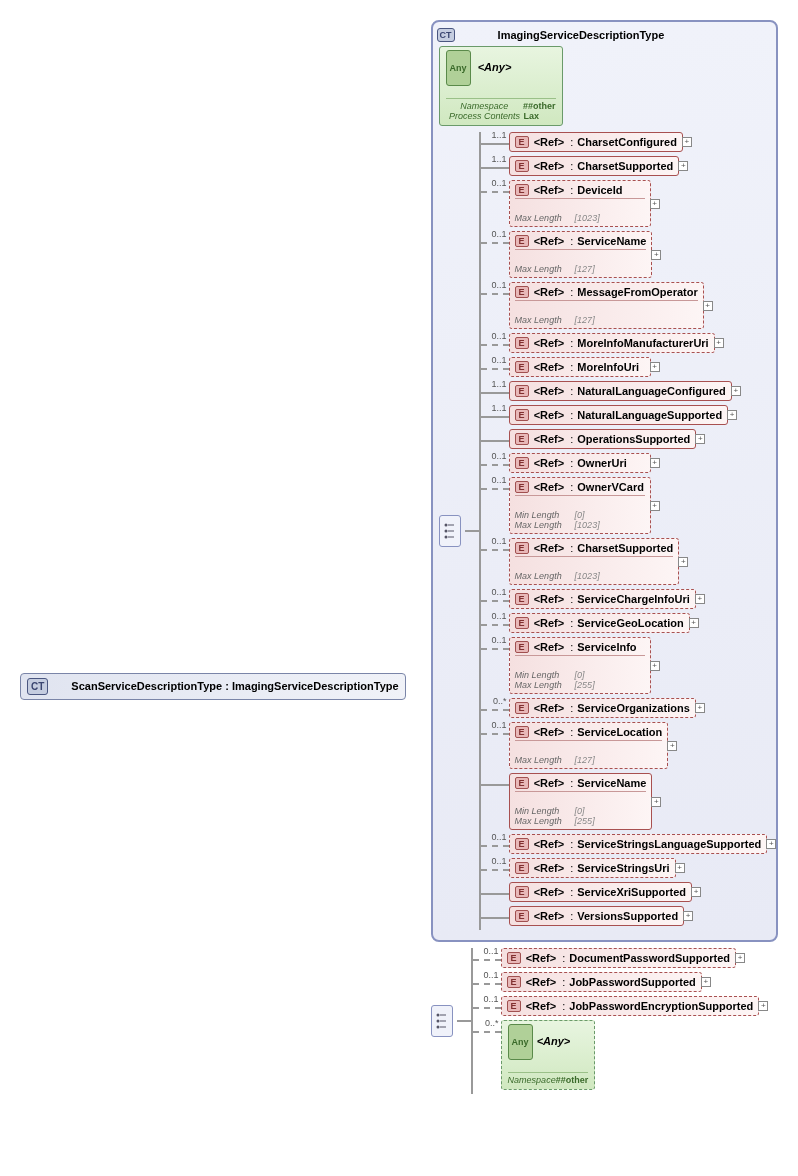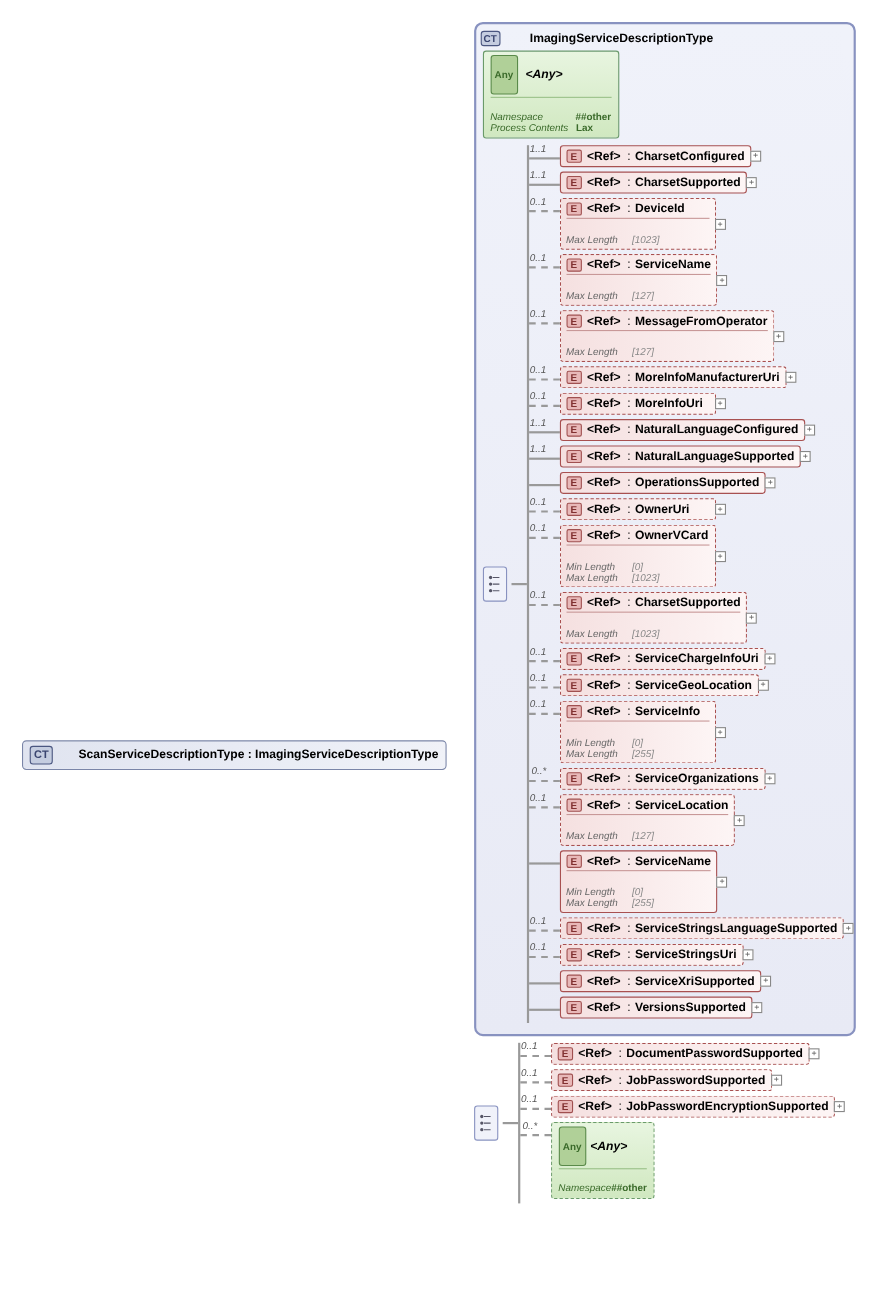--- a/index.html
+++ b/index.html
@@ -60,21 +60,21 @@
     padding: 6px 8px 10px 6px;
   }
   .ct-header {
     display: flex;
     align-items: center;
     margin-bottom: 4px;
     margin-left: -2px;
   }
   .ct-title {
     font-weight: bold;
-    margin-left: 4px;
+    margin-left: 20px;
   }
   .any-box {
     border: 1px solid #6a9a6a;
     background: linear-gradient(to bottom, #e8f5e0, #d0e8c0);
     border-radius: 3px;
     padding: 3px 6px 4px 6px;
     width: 110px;
     margin-bottom: 6px;
   }
   .any-badge {
@@ -90,22 +90,23 @@
   }
   .any-title {
     font-weight: bold;
     font-style: italic;
   }
   .any-meta {
     font-size: 9px;
     font-style: italic;
     color: #3a6a2a;
     border-top: 1px solid #9ac088;
-    margin-top: 2px;
-    padding-top: 12px;
+    margin-top: 12px;
+    padding-top: 2px;
+    text-align: center;
   }
   .any-meta-row {
     display: flex;
   }
   .any-meta-label {
     width: 78px;
   }
   .any-meta-value {
     font-weight: bold;
     font-style: normal;
@@ -148,24 +149,23 @@
   }
   .child-connector .hline {
     border-top: 2px solid #999;
     width: 100%;
   }
   .dashed .hline {
     border-top: 2px dashed #999;
   }
   .occurs {
     position: absolute;
-    right: 12px;
+    right: 2px;
     top: -2px;
     font-size: 9px;
-    font-style: italic;
     color: #555;
     white-space: nowrap;
   }
 
   .elem-box {
     border: 1px solid #a85050;
     border-radius: 3px;
     background: linear-gradient(to right, #f5e0e0, #fdf5f5);
     padding: 3px 5px;
     display: flex;

